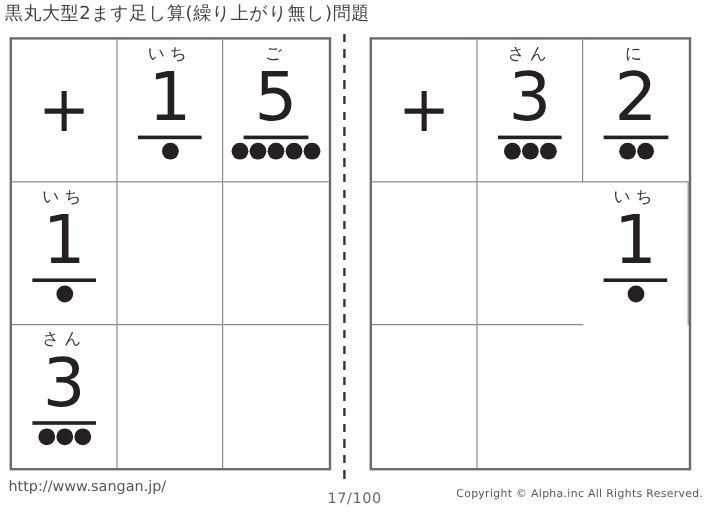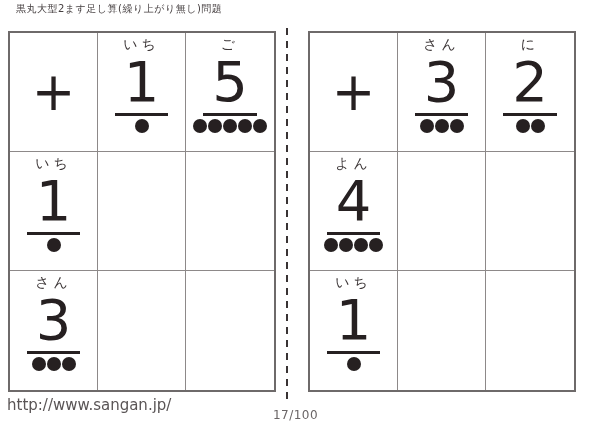--- a/index.html
+++ b/index.html
@@ -1,21 +1,21 @@
 <!DOCTYPE html>
 <html><head>
 <meta charset="utf-8">
 <style>
   html,body { margin:0; padding:0; background:#fff; }
   .page {
     position:relative; width:600px; height:427px; background:#ffffff;
     font-family:"DejaVu Sans", sans-serif; overflow:hidden;
   }
   .doc-title {
-    position:absolute; left:16px; top:2px; font-size:10px; letter-spacing:0.5px;
+    position:absolute; left:4px; top:2px; font-size:15px; letter-spacing:0.5px;
     color:#453f40;
   }
   .grid {
     position:absolute; top:31px; width:268px; height:361px;
     border:2px solid #6e6a6a; box-sizing:border-box;
     display:grid; grid-template-columns:repeat(3,1fr); grid-template-rows:repeat(3,1fr);
     background:#fff;
   }
   .grid-left  { left:8px; }
   .grid-right { left:308px; }
@@ -43,21 +43,21 @@
   }
   .dots { display:flex; gap:1px; margin-top:3px; }
   .dot { width:14px; height:14px; border-radius:50%; background:var(--ink,#262021); }
   .divider {
     position:absolute; left:286px; top:28px; width:2px; height:372px;
     background:repeating-linear-gradient(180deg, #393334 0 7px, transparent 7px 13px);
   }
   .footer-left {
     position:absolute; left:7px; top:399px; font-size:9.5px; color:#4b4546; line-height:12px;
   }
-  .footer-left .url { font-size:15px; color:#5a5556; }
+  .footer-left .url { font-size:12px; color:#5a5556; }
   .footer-page {
     position:absolute; left:258px; top:408px; width:75px; text-align:center;
     font-size:12px; color:#6a6566; letter-spacing:0.5px;
   }
   .footer-copy {
     position:absolute; right:14px; top:407px; font-size:9px; color:#5a5556; letter-spacing:0.3px;
   }
 </style>
 </head>
 <body>
@@ -123,40 +123,31 @@
         </div>
       </div>
       <div class="cell c3">
         <div class="kana">に</div>
         <div class="digit">2</div>
         <div class="dots">
           <span class="dot"></span>
           <span class="dot"></span>
         </div>
       </div>
-      <div class="cell">
-        <div class="kana">よん</div>
-        <div class="digit">4</div>
-        <div class="dots">
-          <span class="dot"></span>
-          <span class="dot"></span>
-          <span class="dot"></span>
-          <span class="dot"></span>
-        </div>
-      </div>
       <div class="cell"></div>
       <div class="cell c3"></div>
       <div class="cell r3">
         <div class="kana">いち</div>
         <div class="digit">1</div>
         <div class="dots">
           <span class="dot"></span>
         </div>
       </div>
       <div class="cell r3"></div>
       <div class="cell c3 r3"></div>
     </div>
 
   <div class="footer-left">
     <div class="url">http://www.sangan.jp/</div>
   </div>
   <div class="footer-page">17/100</div>
+  <div class="footer-copy">Copyright © Alpha.inc All Rights Reserved.</div>
 </div>
 
 </body></html>

